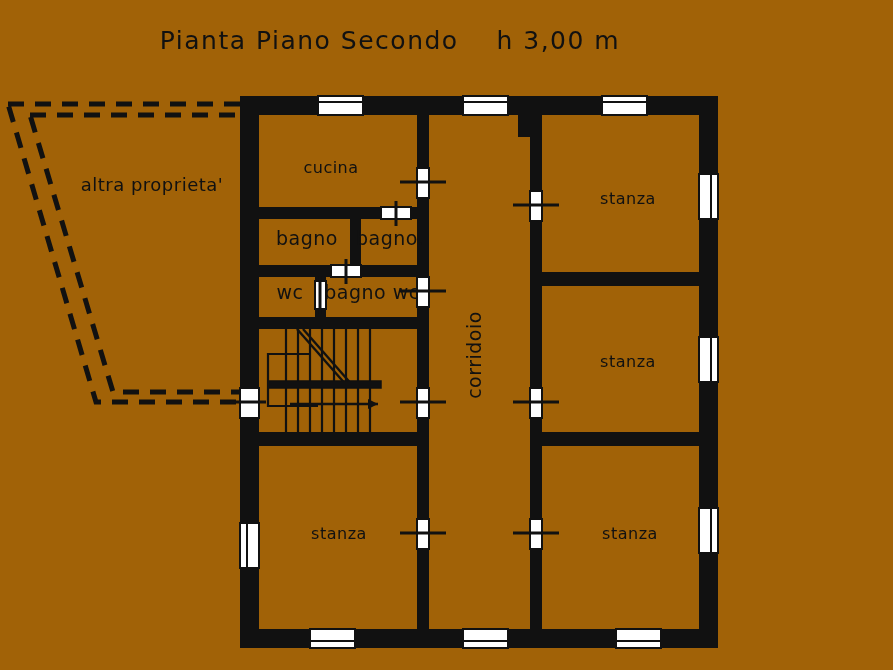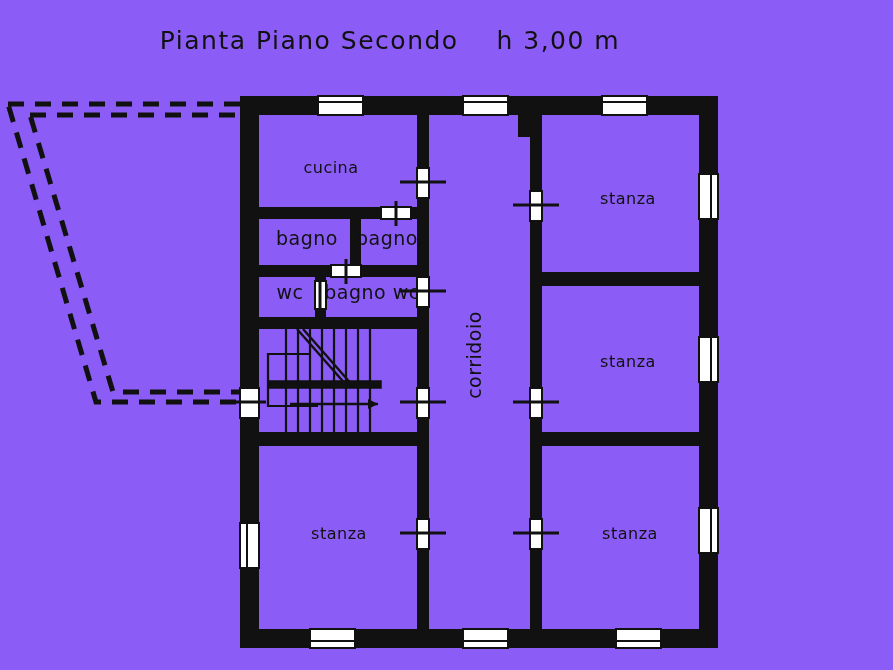--- a/index.html
+++ b/index.html
@@ -10,21 +10,21 @@
   body {
     width: 893px;
     height: 670px;
     font-family: "DejaVu Sans", sans-serif;
     overflow: hidden;
   }
   #page {
     position: relative;
     width: 893px;
     height: 670px;
-    background: #8b5cf6;
+    background: #a16207;
   }
   #plan-title {
     position: absolute;
     left: 0;
     top: 26px;
     width: 780px;
     text-align: center;
     font-family: "DejaVu Sans", sans-serif;
     font-size: 25px;
     letter-spacing: 1.5px;
@@ -227,20 +227,21 @@
       <path d="M 310,354 L 268,354 L 268,406 L 318,406" fill="none" stroke="#111111" stroke-width="2.2"></path>
 
       <g>
         <line x1="290" y1="404" x2="378" y2="404" stroke="#111111" stroke-width="2.4"></line>
         <path d="M 378,404 L 368,399 L 368,409 Z" fill="#111111"></path>
       </g>
     </g>
 
   </svg>
 
+  <div class="room-label lbl-other" style="left:152px; top:184px;">altra proprieta'</div>
 
   <div class="room-label lbl-lg" style="left:331px; top:167px;">cucina</div>
 
   <div class="room-label lbl-md" style="left:307px; top:238px;text-align:right;">bagno</div>
 
   <div class="room-label lbl-md" style="left:390px; top:238px;">bagno.</div>
 
   <div class="room-label lbl-md" style="left:290px; top:292px;">wc</div>
 
   <div class="room-label lbl-md" style="left:372px; top:292px;">bagno wc</div>

